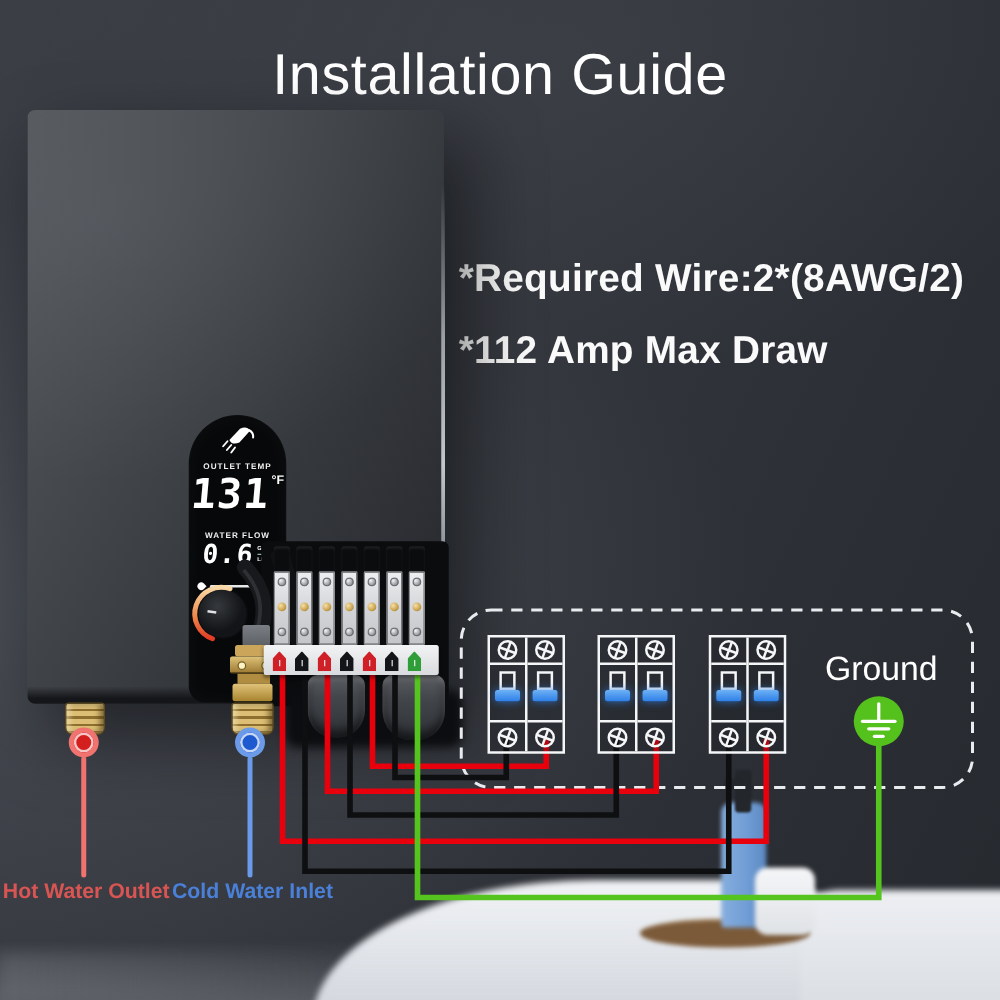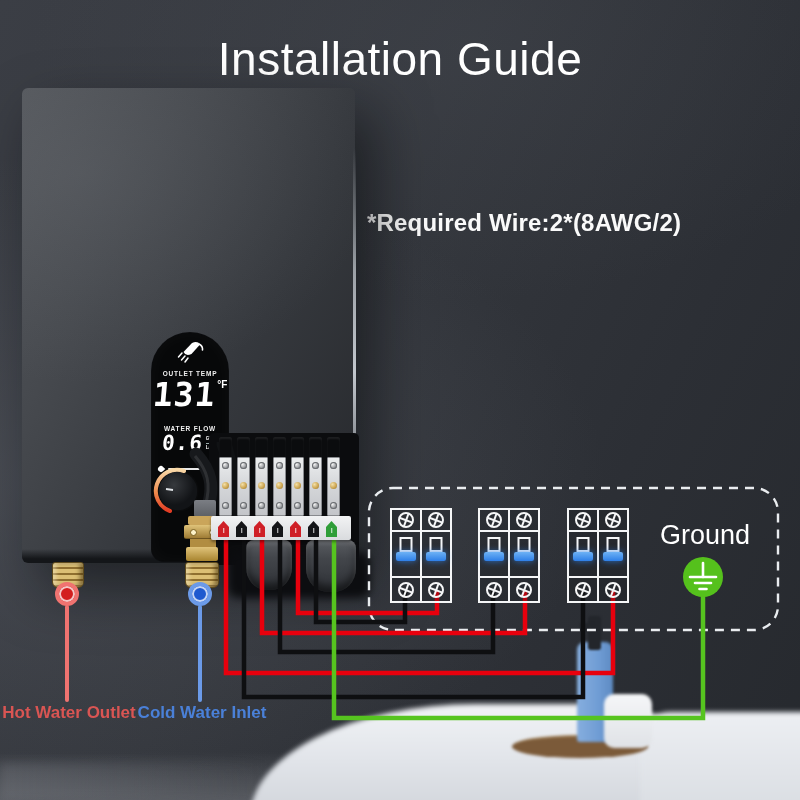--- a/index.html
+++ b/index.html
@@ -7,21 +7,21 @@
     position:relative;width:800px;height:800px;overflow:hidden;
     font-family:"Liberation Sans",sans-serif;
     background:
       radial-gradient(900px 520px at 6% 60%, rgba(99,103,112,.38), rgba(99,103,112,0) 62%),
       radial-gradient(620px 360px at 58% 6%, rgba(74,78,86,.30), rgba(74,78,86,0) 70%),
       linear-gradient(115deg,#3b3e45 0%,#34373d 42%,#2c2f35 72%,#26292e 100%);
   }
   .abs{position:absolute;}
   
   .title{left:0;top:32px;width:100%;text-align:center;color:#fff;font-size:46px;font-weight:500;letter-spacing:.5px;}
-  .specs{left:367px;top:194px;color:#fafafa;font-size:24px;font-weight:700;letter-spacing:.2px;line-height:57px;white-space:nowrap;}
+  .specs{left:367px;top:194px;color:#fafafa;font-size:31px;font-weight:700;letter-spacing:.2px;line-height:57px;white-space:nowrap;}
   .specs .indent{padding-left:18px;}
   
   .heater{left:22px;top:88px;width:333px;height:475px;border-radius:6px;
     background:
       radial-gradient(420px 300px at 18% 18%, rgba(120,124,130,.22), rgba(120,124,130,0) 70%),
       linear-gradient(118deg,#54575c 0%,#46494e 30%,#35383d 62%,#26282c 100%);
     box-shadow:18px 26px 55px rgba(8,9,11,.55);}
   .heater::after{content:"";position:absolute;right:-1px;top:60px;bottom:8px;width:3px;
     background:linear-gradient(180deg,rgba(160,165,172,0),#9ba0a6 30%,#c2c7cd 55%,#64686e 85%,rgba(100,104,110,0));}
   .heater::before{content:"";position:absolute;left:0;right:0;bottom:0;height:14px;border-radius:0 0 6px 6px;background:linear-gradient(180deg,rgba(10,11,12,0),#141619 70%);}
@@ -110,20 +110,21 @@
 </style>
 </head>
 <body>
 
 <div class="stage">
 
   <div class="abs title">Installation Guide</div>
 
   <div class="abs specs">
     <div>*Required Wire:2*(8AWG/2)</div>
+    <div>*112 Amp Max Draw</div>
   </div>
 
   <div class="abs heater"></div>
 
   <div class="abs pod">
     <div class="pod-inner">
       <svg class="shower-ico" width="32" height="27" viewBox="0 0 32 27">
         <path d="M18 3 q5.5 -2.5 8 1.5 l-8.5 9.5 q-6 2.5 -8 -2 z" fill="#fff"></path>
         <path d="M25 4 q4 2 3.5 6" stroke="#fff" stroke-width="1.6" fill="none" stroke-linecap="round"></path>
         <path d="M8 13 l-3.5 4 M11 16 l-3.5 4 M14 18 l-3 4" stroke="#fff" stroke-width="1.5" fill="none" stroke-linecap="round"></path>

